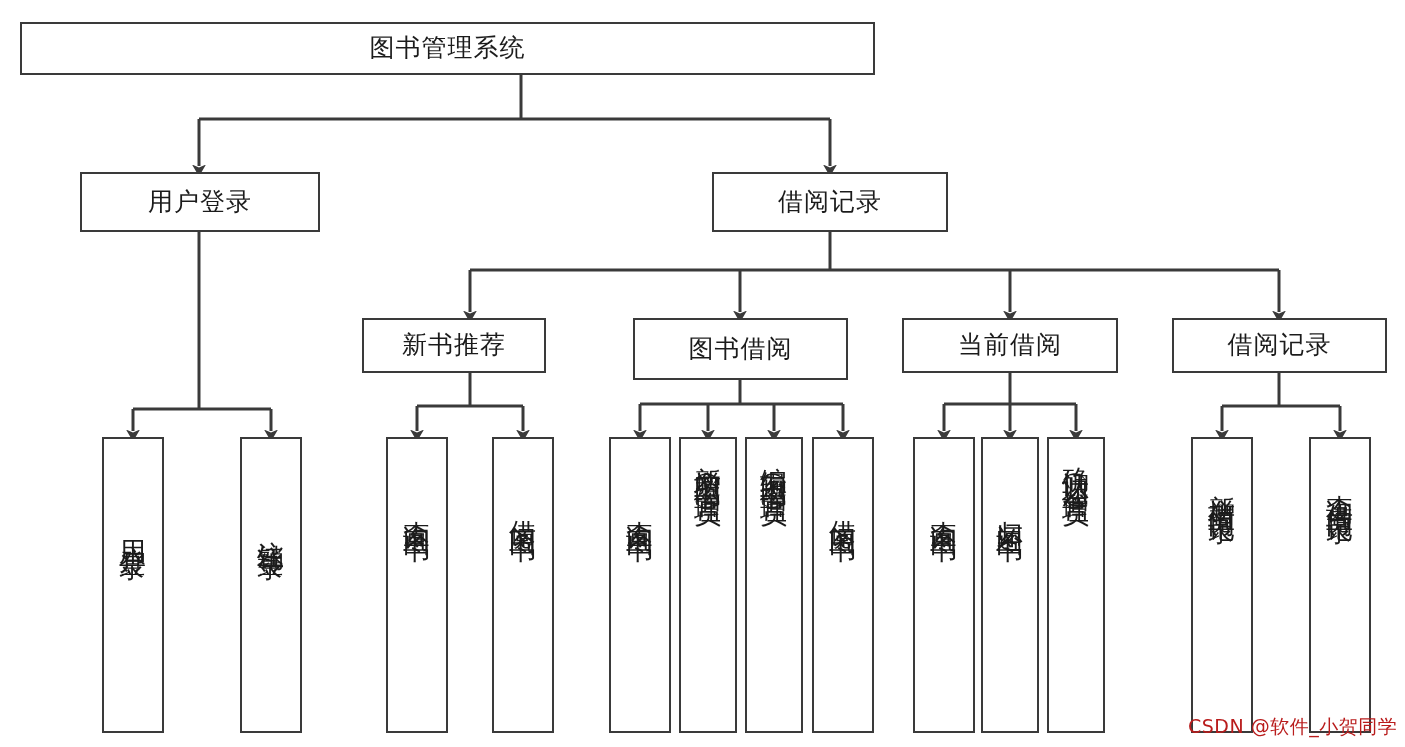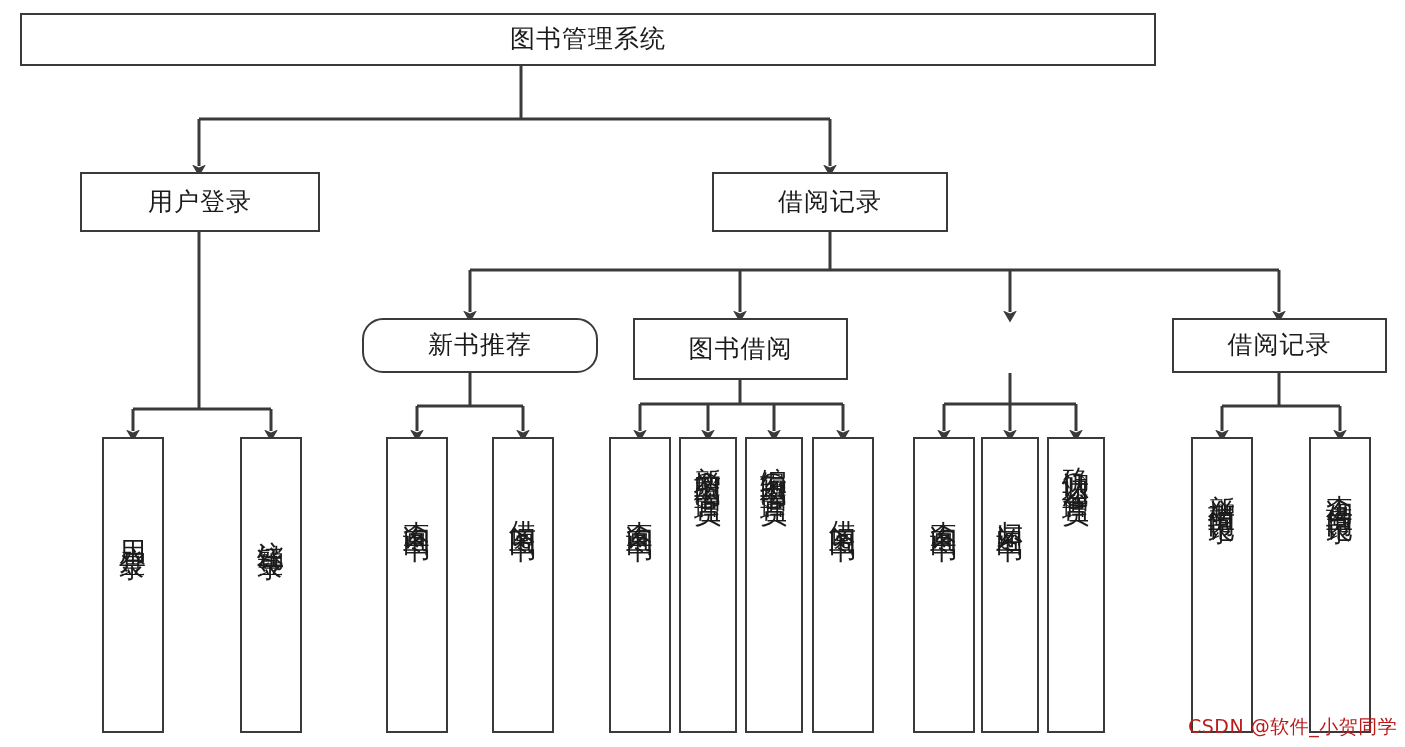--- a/index.html
+++ b/index.html
@@ -116,36 +116,39 @@
       <path d="M1010,404 L1010,431" marker-end="url(#arrow)"></path>
       <path d="M1076,404 L1076,431" marker-end="url(#arrow)"></path>
 
       <path d="M1279,373 L1279,406"></path>
       <path d="M1222,406 L1340,406"></path>
       <path d="M1222,406 L1222,431" marker-end="url(#arrow)"></path>
       <path d="M1340,406 L1340,431" marker-end="url(#arrow)"></path>
     </g>
   </svg>
 
-  <div class="node horiz" style="left:20px; top:13px; width:1136px; height:53px;">
+  <div class="node horiz" style="left:20px; top:22px; width:855px; height:53px;">
     <span class="label">图书管理系统</span>
   </div>
 
   <div class="node horiz" style="left:80px; top:172px; width:240px; height:60px;">
     <span class="label">用户登录</span>
   </div>
   <div class="node horiz" style="left:712px; top:172px; width:236px; height:60px;">
     <span class="label">借阅记录</span>
   </div>
 
-  <div class="node horiz" style="left:362px; top:318px; width:236px; height:55px;border-radius:21px;">
+  <div class="node horiz" style="left:362px; top:318px; width:184px; height:55px;">
     <span class="label">新书推荐</span>
   </div>
   <div class="node horiz" style="left:633px; top:318px; width:215px; height:62px;">
     <span class="label">图书借阅</span>
+  </div>
+  <div class="node horiz" style="left:902px; top:318px; width:216px; height:55px;">
+    <span class="label">当前借阅</span>
   </div>
   <div class="node horiz" style="left:1172px; top:318px; width:215px; height:55px;">
     <span class="label">借阅记录</span>
   </div>
 
   <div class="node vert" style="left:102px; top:437px; width:62px; height:296px; padding-top:80px;">
     <span class="label">用户登录</span>
   </div>
   <div class="node vert" style="left:240px; top:437px; width:62px; height:296px; padding-top:80px;">
     <span class="label">注销登录</span>

